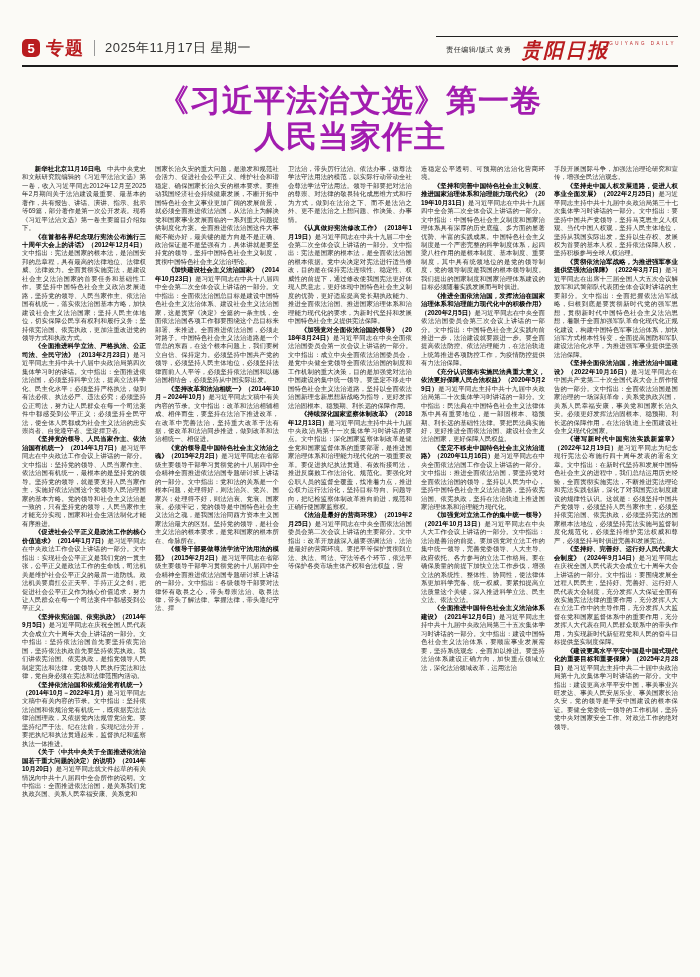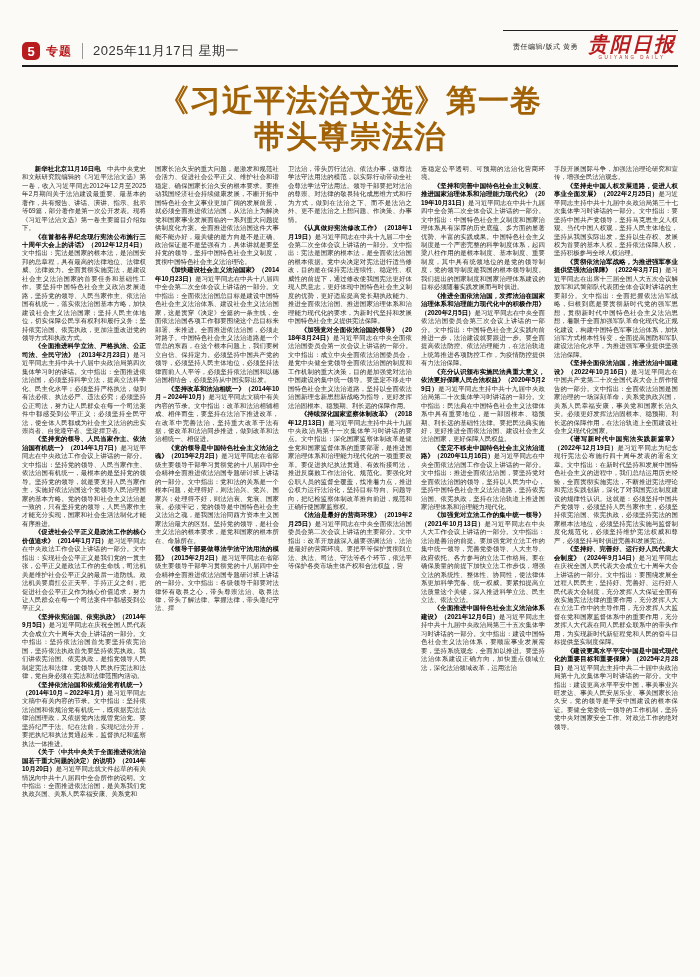--- a/index.html
+++ b/index.html
@@ -8,31 +8,31 @@
     background:#fbfaf6;position:relative;overflow:hidden;
     padding:30px 22px 12px 22px;
     font-family:"Liberation Sans",sans-serif;color:#222;
   }
   
   .hdr{display:flex;justify-content:space-between;align-items:flex-end;
        border-bottom:2px solid #1c1c1c;padding-bottom:5px;height:30px;}
   .hdr-left{display:flex;align-items:center;gap:6px;}
   .page-badge{width:18px;height:18px;background:#b91c1f;color:#fff;border-radius:5px;
        font-weight:bold;font-size:13px;display:flex;align-items:center;justify-content:center;}
-  .section-label{color:#b91c1f;font-weight:900;font-size:12px;letter-spacing:1px;}
+  .section-label{color:#b91c1f;font-weight:900;font-size:18px;letter-spacing:1px;}
   .hdr-divider{width:1px;height:16px;background:#999;margin:0 4px;}
   .issue-date{font-size:13px;color:#333;letter-spacing:.5px;}
   .hdr-right{display:flex;align-items:center;gap:10px;border-top:1px solid #222;padding:3px 2px 0 10px;}
   .editor-credit{font-size:7px;color:#222;letter-spacing:.5px;}
-  .masthead{display:flex;flex-direction:column;align-items:center;line-height:1;}
+  .masthead{display:flex;flex-direction:row;align-items:flex-start;line-height:1;}
   .masthead-logo{font-family:"DejaVu Serif",serif;font-weight:bold;font-style:italic;
        color:#b91c1f;font-size:20px;letter-spacing:2px;}
   .masthead-sub{font-size:4.5px;color:#b91c1f;letter-spacing:2.5px;margin-top:2px;}
   
-  .headline{margin:16px 0 10px 0;text-align:center;color:#a16207;
+  .headline{margin:16px 0 10px 0;text-align:center;color:#a21caf;
        font-weight:900;font-size:31px;line-height:1.16;letter-spacing:1px;}
   
   .cols{display:flex;gap:9px;height:806px;overflow:hidden;margin-top:6px;}
   .col{flex:1 1 0;overflow:hidden;font-size:6.4px;line-height:1.32;
        text-align:justify;color:#2a2a2a;}
   .col p{margin:0;text-indent:2em;word-break:break-all;}
   .col p.cont{text-indent:0;}
   .col b{color:#000;font-weight:bold;}
 </style>
 </head>
@@ -51,21 +51,21 @@
       <div class="editor-credit">责任编辑/版式 黄勇</div>
       <div class="masthead">
         <div class="masthead-logo">贵阳日报</div>
         <div class="masthead-sub">GUIYANG DAILY</div>
       </div>
     </div>
   </div>
 
   <div class="headline">
     <div>《习近平法治文选》第一卷</div>
-    <div>带头尊崇法治</div>
+    <div>人民当家作主</div>
   </div>
 
   <div class="cols">
       <div class="col">
         <p><b>新华社北京11月16日电</b>　中共中央党史和文献研究院编辑的《习近平法治文选》第一卷，收入习近平同志2012年12月至2025年2月期间关于法治建设最重要、最基本的著作，共有报告、讲话、演讲、指示、批示等69篇，部分著作是第一次公开发表。现将《习近平法治文选》第一卷主要篇目介绍如下。</p>
         <p><b>《在首都各界纪念现行宪法公布施行三十周年大会上的讲话》（2012年12月4日）</b>文中指出：宪法是国家的根本法，是治国安邦的总章程，具有最高的法律地位、法律权威、法律效力。全面贯彻实施宪法，是建设社会主义法治国家的首要任务和基础性工作。要坚持中国特色社会主义政治发展道路，坚持党的领导、人民当家作主、依法治国有机统一，落实依法治国基本方略，加快建设社会主义法治国家；坚持人民主体地位，切实保障公民享有权利和履行义务；坚持依宪治国、依宪执政，更加注重改进党的领导方式和执政方式。</p>
         <p><b>《全面推进科学立法、严格执法、公正司法、全民守法》（2013年2月23日）</b>是习近平同志主持中共十八届中央政治局第四次集体学习时的讲话。文中指出：全面推进依法治国，必须坚持科学立法，提高立法科学化、民主化水平；必须坚持严格执法，做到有法必依、执法必严、违法必究；必须坚持公正司法，努力让人民群众在每一个司法案件中都感受到公平正义；必须坚持全民守法，使全体人民都成为社会主义法治的忠实崇尚者、自觉遵守者、坚定捍卫者。</p>
         <p><b>《坚持党的领导、人民当家作主、依法治国有机统一》（2014年1月7日）</b>是习近平同志在中央政法工作会议上讲话的一部分。文中指出：坚持党的领导、人民当家作主、依法治国有机统一，最根本的是坚持党的领导。坚持党的领导，就是要支持人民当家作主，实施好依法治国这个党领导人民治理国家的基本方略。党的领导和社会主义法治是一致的，只有坚持党的领导，人民当家作主才能充分实现，国家和社会生活法制化才能有序推进。</p>
         <p><b>《促进社会公平正义是政法工作的核心价值追求》（2014年1月7日）</b>是习近平同志在中央政法工作会议上讲话的一部分。文中指出：实现社会公平正义是我们党的一贯主张，公平正义是政法工作的生命线，司法机关是维护社会公平正义的最后一道防线。政法机关要肩扛公正天平、手持正义之剑，把促进社会公平正义作为核心价值追求，努力让人民群众在每一个司法案件中都感受到公平正义。</p>
         <p><b>《坚持依宪治国、依宪执政》（2014年9月5日）</b>是习近平同志在庆祝全国人民代表大会成立六十周年大会上讲话的一部分。文中指出：坚持依法治国首先要坚持依宪治国，坚持依法执政首先要坚持依宪执政。我们讲依宪治国、依宪执政，是指党领导人民制定宪法和法律，党领导人民执行宪法和法律，党自身必须在宪法和法律范围内活动。</p>

